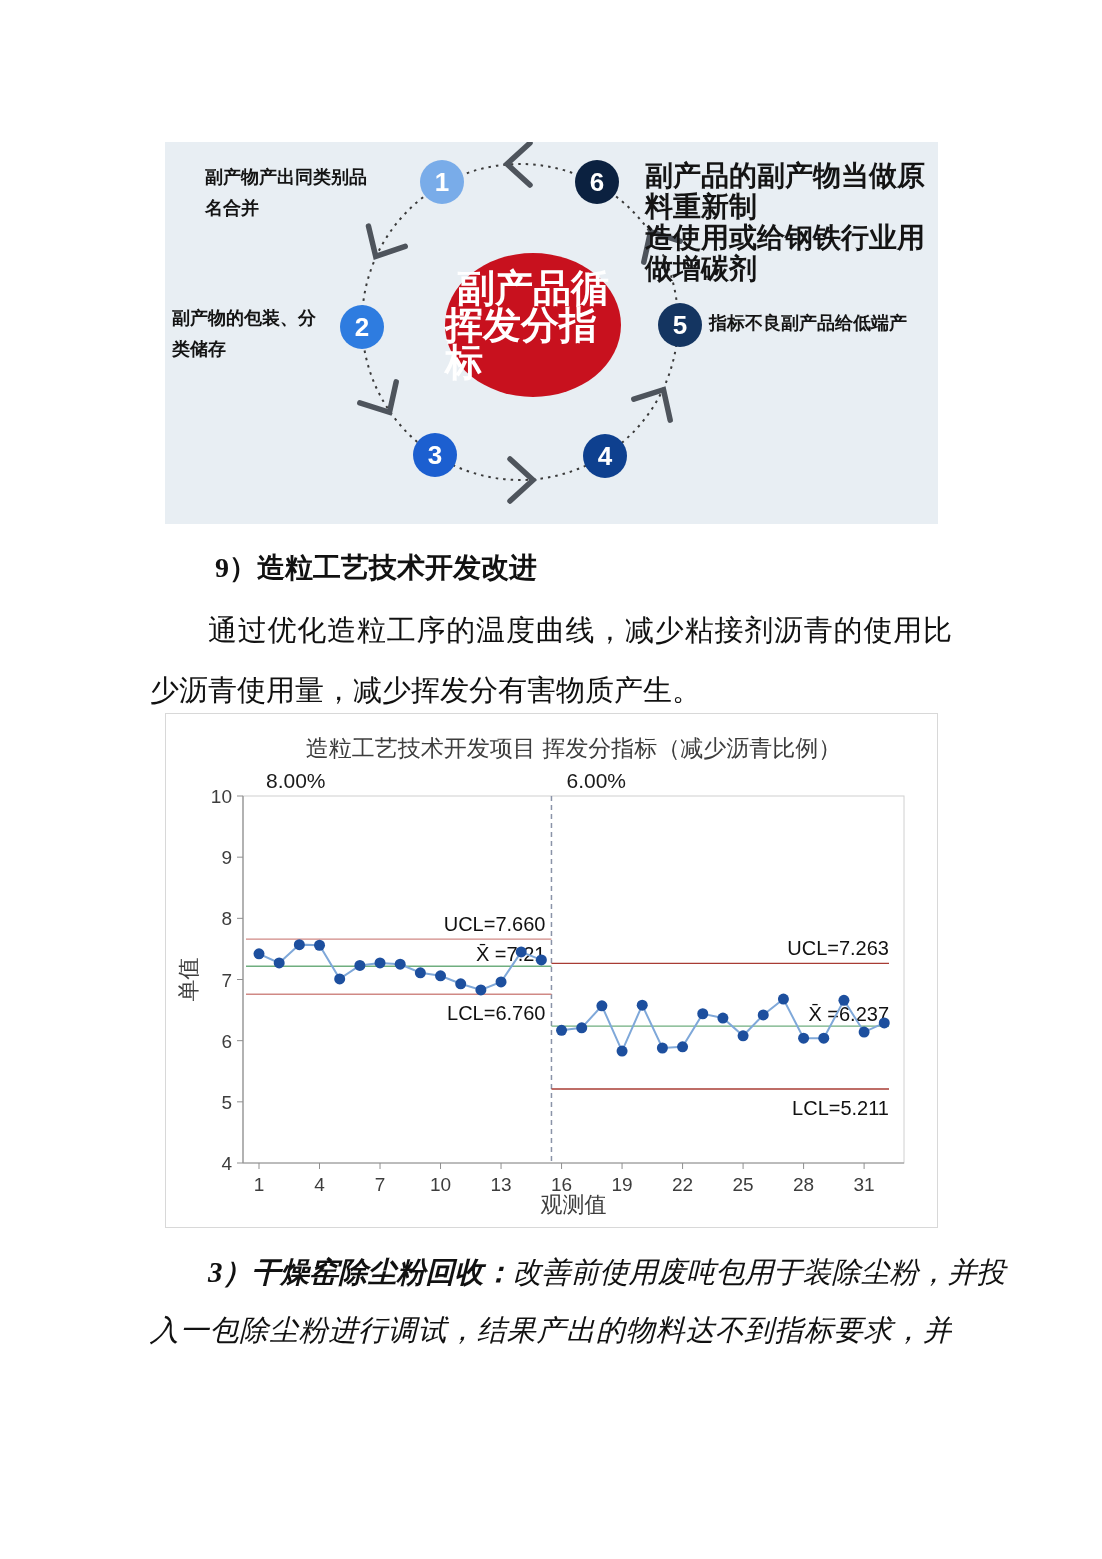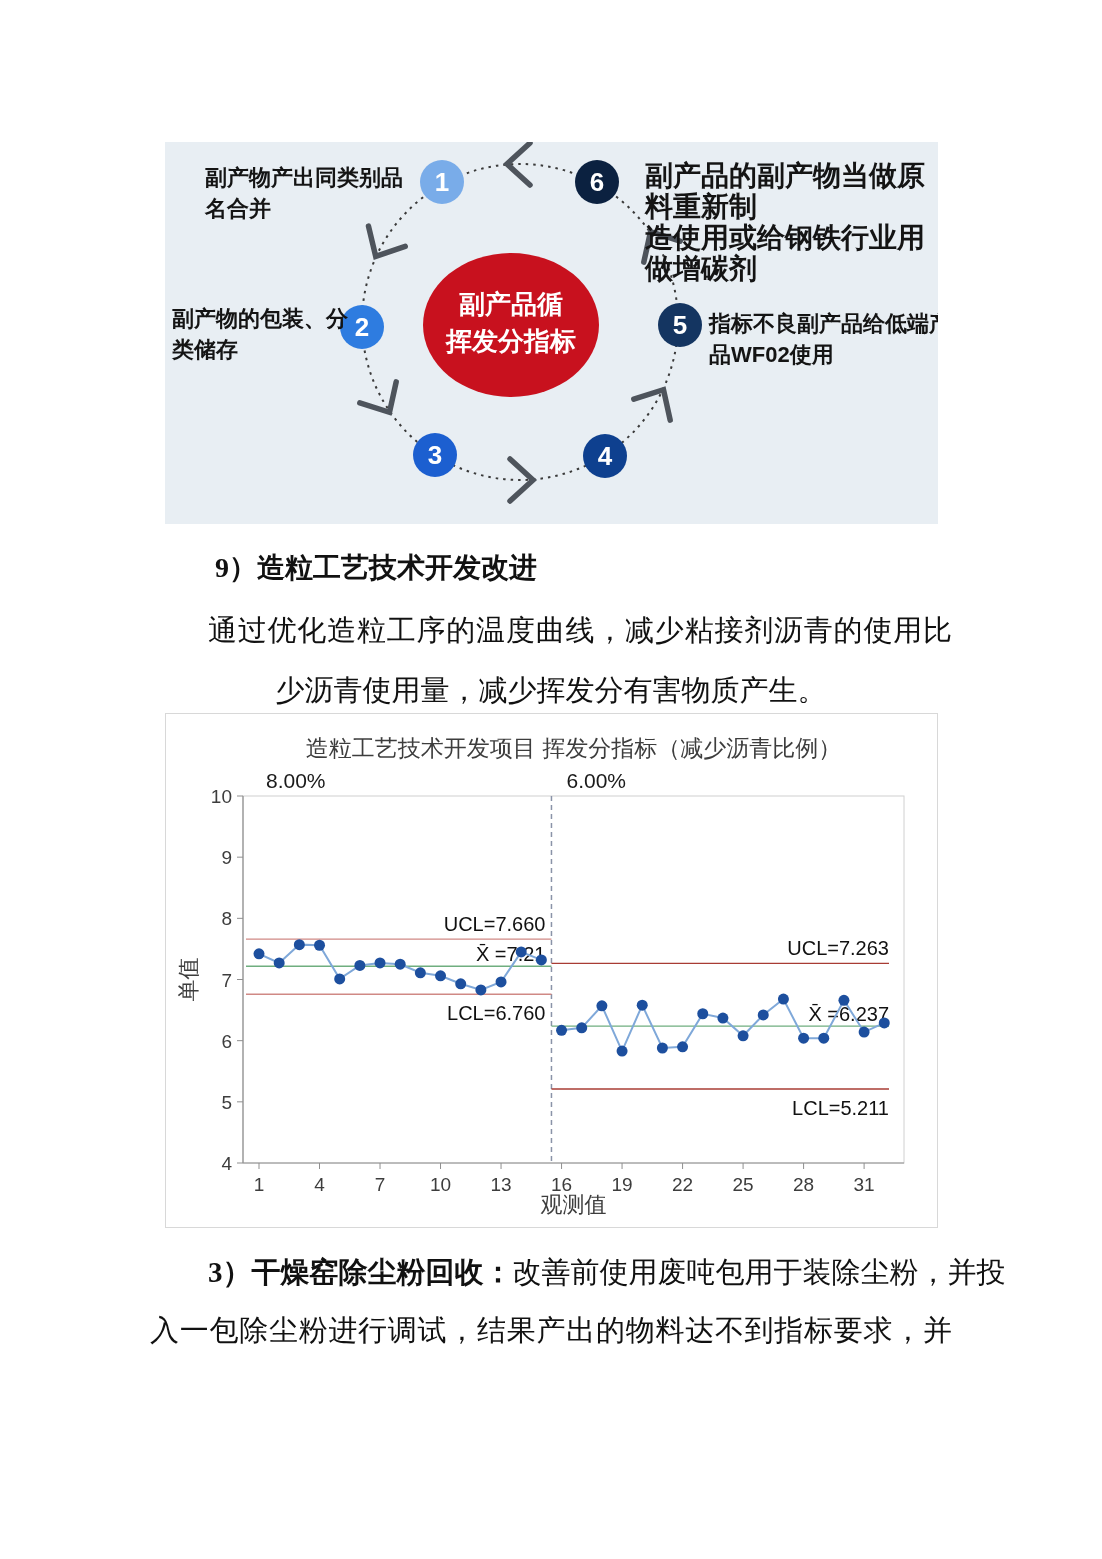--- a/index.html
+++ b/index.html
@@ -6,36 +6,36 @@
   body{width:1102px;height:1559px;position:relative;font-family:"Liberation Serif",serif;color:#111;}
   .abs{position:absolute;}
 
   
   #diagram{left:165px;top:142px;width:773px;height:382px;background:#E8EEF3;overflow:hidden;}
   #diagram svg{position:absolute;left:0;top:0;}
   .node{position:absolute;width:44px;height:44px;border-radius:50%;display:flex;align-items:center;justify-content:center;
         color:#fff;font-family:"Liberation Sans",sans-serif;font-weight:bold;font-size:26px;}
   .n1{left:255px;top:18px;} .n2{left:175px;top:163px;} .n3{left:248px;top:291px;}
   .n4{left:418px;top:292px;} .n5{left:493px;top:161px;} .n6{left:410px;top:18px;}
-  .center-ellipse{position:absolute;left:258px;top:111px;width:176px;height:144px;border-radius:50%;
+  .center-ellipse{position:absolute;left:280px;top:111px;width:176px;height:144px;border-radius:50%;
         display:flex;flex-direction:column;align-items:center;justify-content:center;
-        color:#fff;font-family:Liberation Mono, monospace;font-weight:bold;font-size:26px;line-height:37px;}
+        color:#fff;font-family:Liberation Serif, serif;font-weight:bold;font-size:38px;line-height:37px;}
   .dlabel{position:absolute;font-family:"Liberation Sans",sans-serif;font-weight:bold;color:#141414;
-        font-size:22px;line-height:31px;}
+        font-size:18px;line-height:31px;}
   .t1{left:40px;top:20px;width:220px;} .t2{left:7px;top:161px;width:190px;}
   .t3{left:85px;top:328px;width:230px;} .t4{left:478px;top:306px;width:230px;}
   .t5{left:544px;top:166px;width:250px;} .t6{left:480px;top:18px;width:300px;font-size:28px;}
 
   
   .h2{left:215px;top:549px;font-size:28px;font-weight:bold;}
   .para{width:802px;font-size:29px;}
-  .line{height:60px;line-height:60px;white-space:nowrap;text-align:center;}
+  .line{height:60px;line-height:60px;white-space:nowrap;}
   .jline{text-align:justify;text-align-last:justify;white-space:normal;overflow:hidden;}
   #para1{left:150px;top:600px;}
-  #para2{left:150px;top:1243px;}
+  #para2{left:150px;top:1243px;font-style:italic;}
   #para2 .line{height:58px;line-height:58px;}
   .indent{text-indent:58px;}
   .b{font-weight:bold;}
 
   
   #chartbox{left:165px;top:713px;width:773px;height:515px;background:#fff;border:1px solid #d8d8d8;box-sizing:border-box;}
 </style>
 </head>
 <body>
 
@@ -79,21 +79,20 @@
   <div class="dlabel t1">
       <div>副产物产出同类别品</div>
       <div>名合并</div>
     </div>
   <div class="dlabel t2">
       <div>副产物的包装、分</div>
       <div>类储存</div>
     </div>
   <div class="dlabel t5">
       <div>指标不良副产品给低端产</div>
-      <div>品WF02使用</div>
     </div>
   <div class="dlabel t6">
       <div>副产品的副产物当做原料重新制</div>
       <div>造使用或给钢铁行业用做增碳剂</div>
     </div>
 </div>
 
 <div class="abs h2">9）造粒工艺技术开发改进</div>
 
 <div id="para1" class="abs para">

